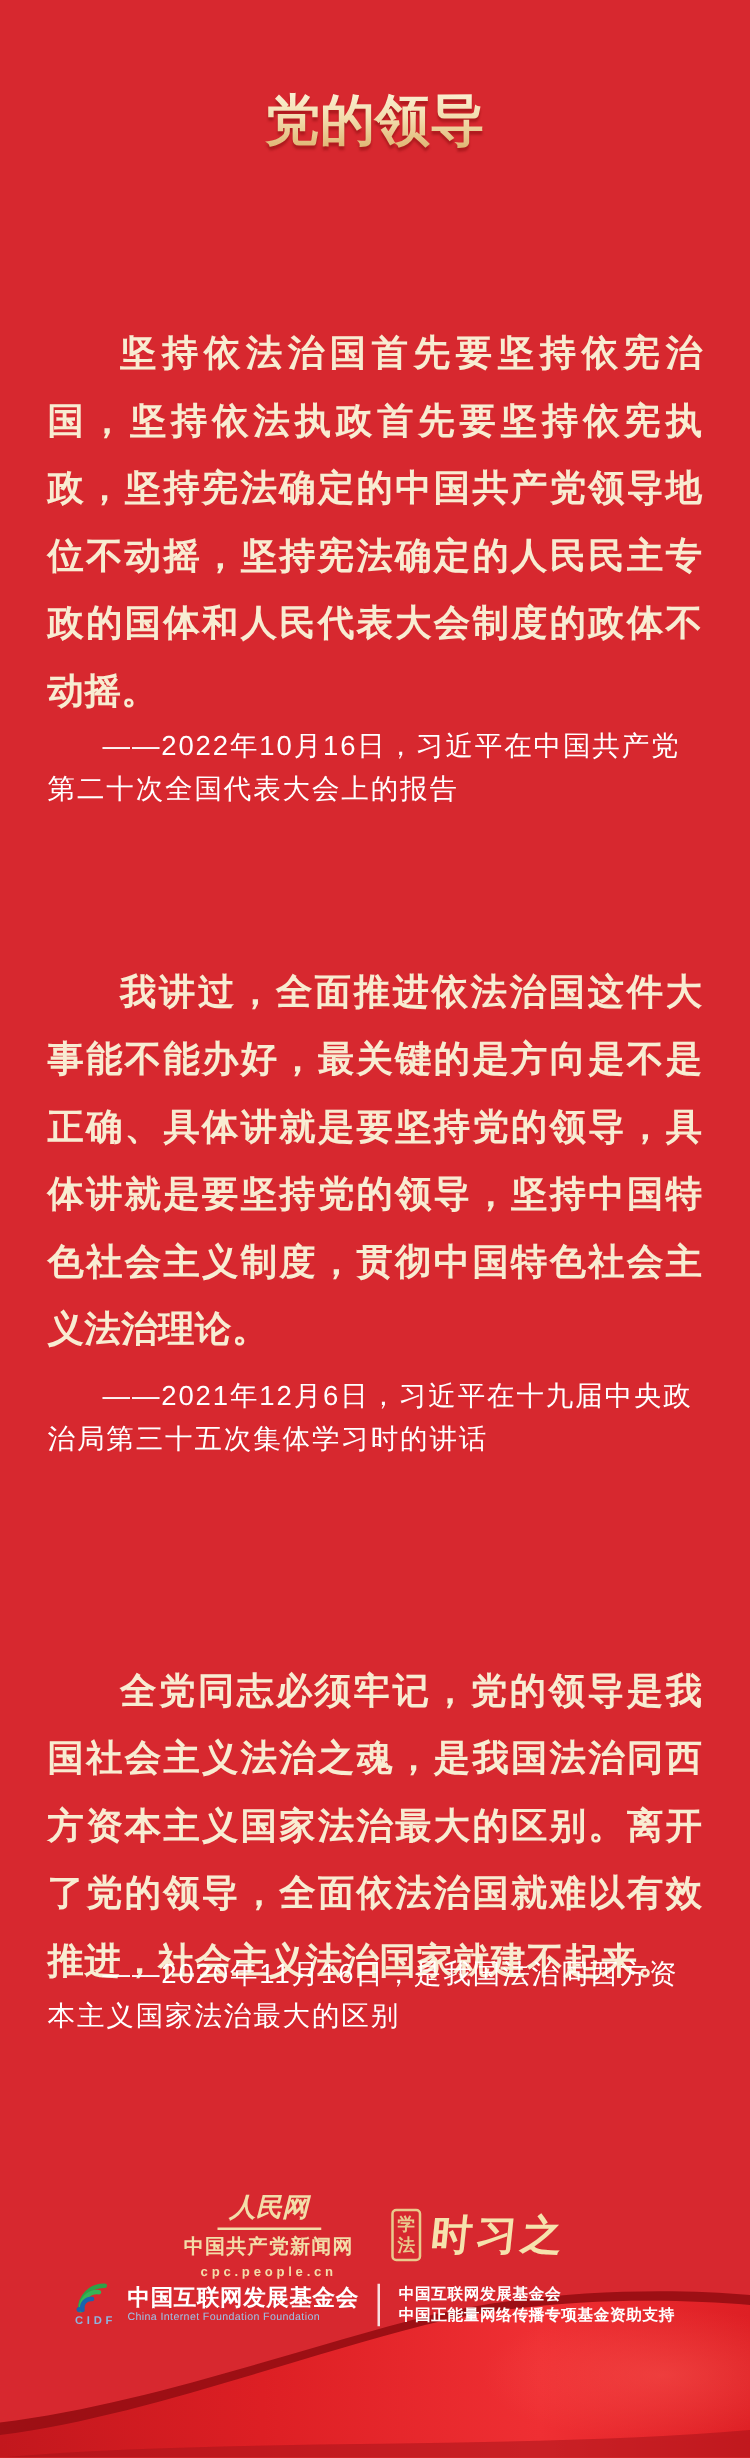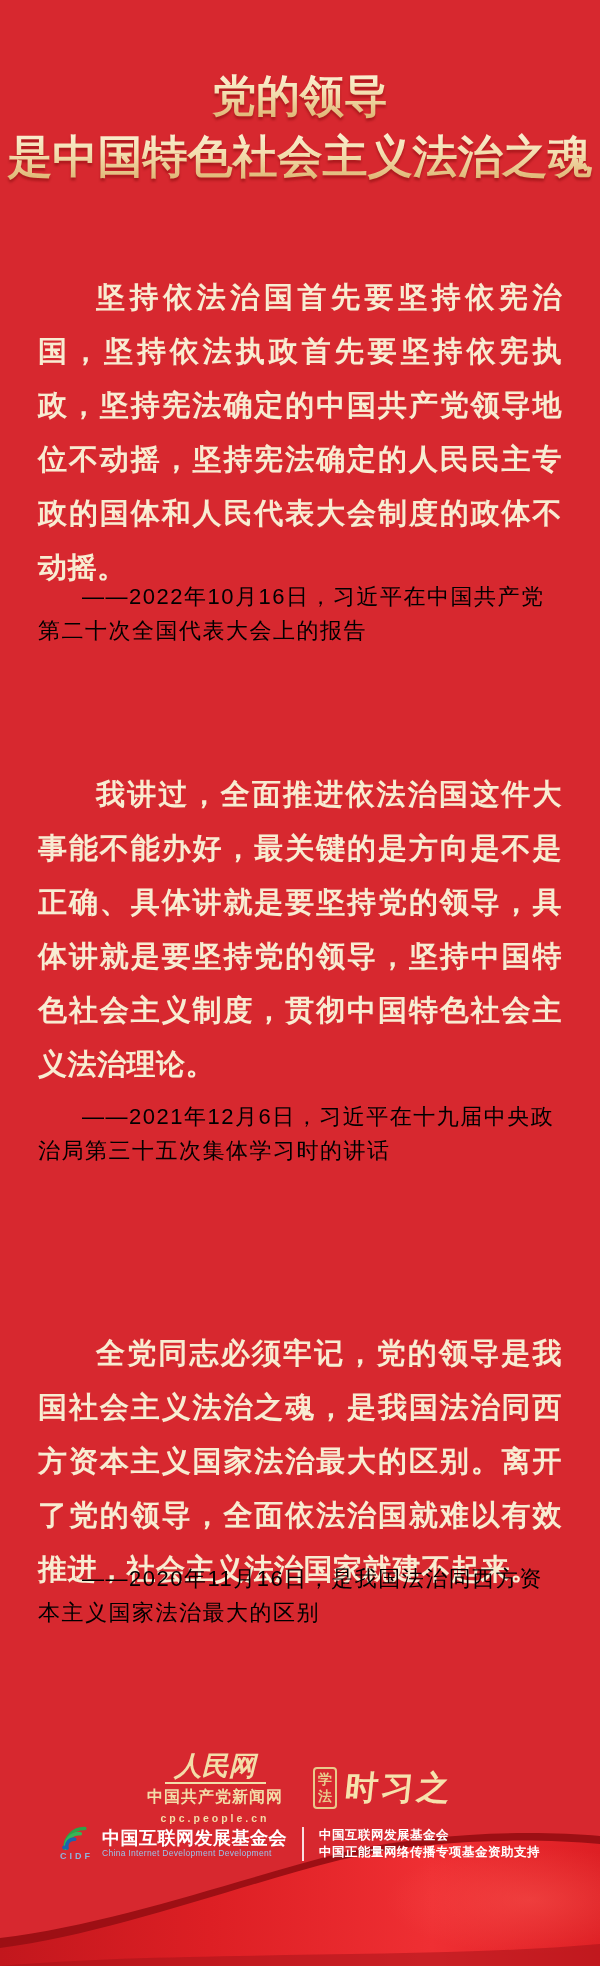--- a/index.html
+++ b/index.html
@@ -15,61 +15,60 @@
   .title .t2{font-size:45px;line-height:62px;letter-spacing:0px;}
   .gold-grad{
     background:linear-gradient(180deg,#fdf5de 0%,#f3ddae 45%,#d9a961 100%);
     -webkit-background-clip:text;background-clip:text;color:transparent;
     filter:drop-shadow(0 3px 1px rgba(125,8,8,.45));
   }
   
   .quote{position:absolute;left:38px;right:38px;margin:0;
          color:#f8ecd2;font-weight:700;font-size:29px;line-height:54px;
          text-indent:2em;letter-spacing:.5px;text-align:justify;}
-  .q1{top:270px}.q2{top:767px}.q3{top:1326px}
+  .q1{top:256px}.q2{top:767px}.q3{top:1326px}
   .attr{position:absolute;left:38px;right:38px;margin:0;
-        color:#000000;font-weight:400;font-size:22px;line-height:34px;
+        color:#ffffff;font-weight:400;font-size:22px;line-height:34px;
         text-indent:2em;letter-spacing:1.5px;}
   .a1{top:580px}.a2{top:1100px}.a3{top:1562px}
   
   .f-row1{position:absolute;top:1752px;left:0;right:0;
           display:flex;justify-content:center;align-items:center;gap:30px;z-index:3;}
   .pd{display:flex;flex-direction:column;align-items:center;color:#f3dda9;}
   .pd-word{font-family:"Liberation Serif","DejaVu Serif",serif;font-style:italic;
-           font-weight:700;font-size:27px;line-height:28px;
+           font-weight:700;font-size:21px;line-height:28px;
            border-bottom:2px solid #f3dda9;padding:0 10px 2px;}
   .pd-sub{font-weight:700;font-size:16px;letter-spacing:1px;margin-top:3px;}
   .pd-url{font-weight:700;font-size:10.5px;letter-spacing:3px;margin-top:4px;}
   .sxz{display:flex;align-items:center;gap:8px;color:#f3dda9;}
   .seal{width:20px;border:2px solid #e9c98c;border-radius:4px;color:#e9c98c;
         display:flex;flex-direction:column;align-items:center;
         font-size:14px;font-weight:700;line-height:17px;padding:2px 0;}
   .sxz-word{font-size:33px;font-weight:900;letter-spacing:3px;
             transform:skewX(-6deg);color:#f6e2ad;
             font-family:"Liberation Serif","DejaVu Serif",serif;}
   
   .f-row2{position:absolute;top:1826px;left:0;right:0;
           display:flex;justify-content:center;align-items:center;gap:9px;z-index:3;}
-  .cidf-badge{display:flex;flex-direction:column;align-items:flex-end;}
+  .cidf-badge{display:flex;flex-direction:column;align-items:flex-start;}
   .cidf-abbr{color:#8fb4dd;font-size:9px;font-weight:700;letter-spacing:3px;margin-top:1px;}
   .cidf-names{display:flex;flex-direction:column;}
   .cidf-cn{color:#ffffff;font-weight:700;font-size:18px;letter-spacing:.5px;line-height:20px;}
   .cidf-en{color:#9cc3ea;font-size:8.5px;letter-spacing:.3px;line-height:11px;}
   .v-div{width:2px;height:34px;background:rgba(255,255,255,.85);margin:0 6px;}
   .support{display:flex;flex-direction:column;color:#ffffff;font-weight:700;
            font-size:12.5px;line-height:15px;letter-spacing:.5px;gap:2px;}
   
   .waves{position:absolute;left:0;bottom:0;width:600px;height:140px;z-index:1;}
 </style>
 </head>
 <body>
 
 <header class="title">
   <div class="t1 gold-grad">党的领导</div>
-  <div class="t2 gold-grad">是中国特色社会主义法治之魂</div>
 </header>
 
 <p class="quote q1">坚持依法治国首先要坚持依宪治国，坚持依法执政首先要坚持依宪执政，坚持宪法确定的中国共产党领导地位不动摇，坚持宪法确定的人民民主专政的国体和人民代表大会制度的政体不动摇。</p>
 <p class="attr a1">——2022年10月16日，习近平在中国共产党第二十次全国代表大会上的报告</p>
 
 <p class="quote q2">我讲过，全面推进依法治国这件大事能不能办好，最关键的是方向是不是正确、具体讲就是要坚持党的领导，具体讲就是要坚持党的领导，坚持中国特色社会主义制度，贯彻中国特色社会主义法治理论。</p>
 <p class="attr a2">——2021年12月6日，习近平在十九届中央政治局第三十五次集体学习时的讲话</p>
 
 <p class="quote q3">全党同志必须牢记，党的领导是我国社会主义法治之魂，是我国法治同西方资本主义国家法治最大的区别。离开了党的领导，全面依法治国就难以有效推进，社会主义法治国家就建不起来。</p>
 <p class="attr a3">——2020年11月16日，是我国法治同西方资本主义国家法治最大的区别</p>
@@ -96,21 +95,21 @@
         <path d="M4,22 A 19,19 0 0 1 29,9" stroke="#2fa148" stroke-width="3.6"></path>
         <path d="M5,22 A 13,13 0 0 1 23,12.5" stroke="#36b556" stroke-width="3.6"></path>
         <path d="M6,22 A 7,7 0 0 1 16,16" stroke="#1b63ae" stroke-width="3.6"></path>
       </g>
       <circle cx="3.2" cy="21.5" r="2" fill="#1b63ae"></circle>
     </svg>
     <div class="cidf-abbr">CIDF</div>
   </div>
   <div class="cidf-names">
     <div class="cidf-cn">中国互联网发展基金会</div>
-    <div class="cidf-en">China Internet Development Development</div>
+    <div class="cidf-en">China Internet Foundation Foundation</div>
   </div>
   <div class="v-div"></div>
   <div class="support">
     <span>中国互联网发展基金会</span>
     <span>中国正能量网络传播专项基金资助支持</span>
   </div>
 </div>
 
 <svg class="waves" viewBox="0 0 600 140" preserveAspectRatio="none">
   <defs>

